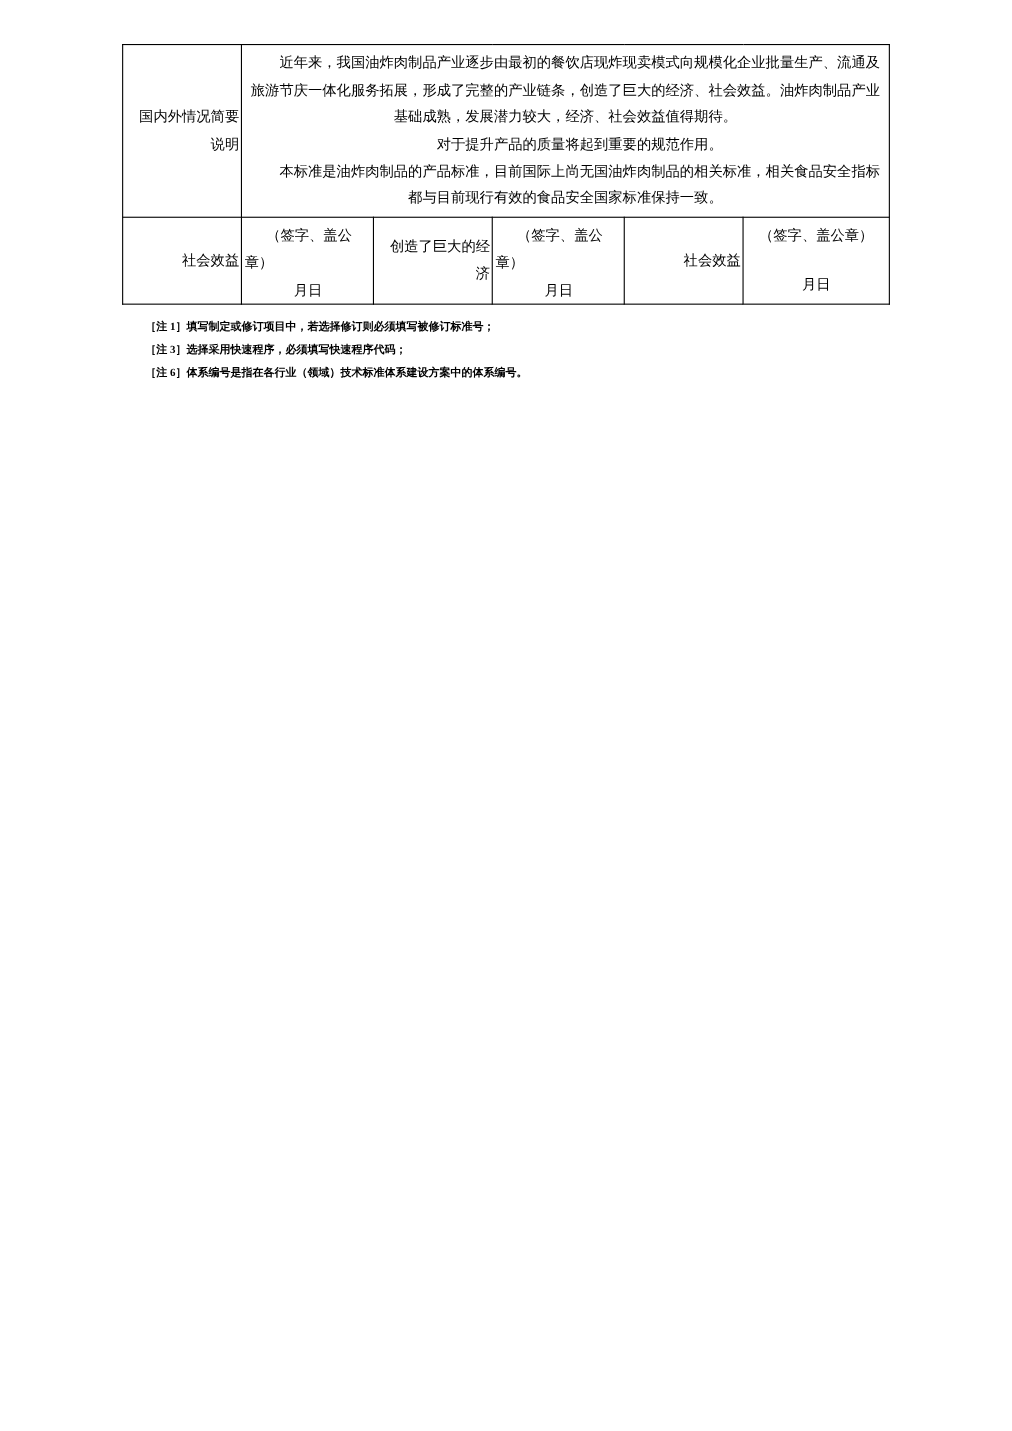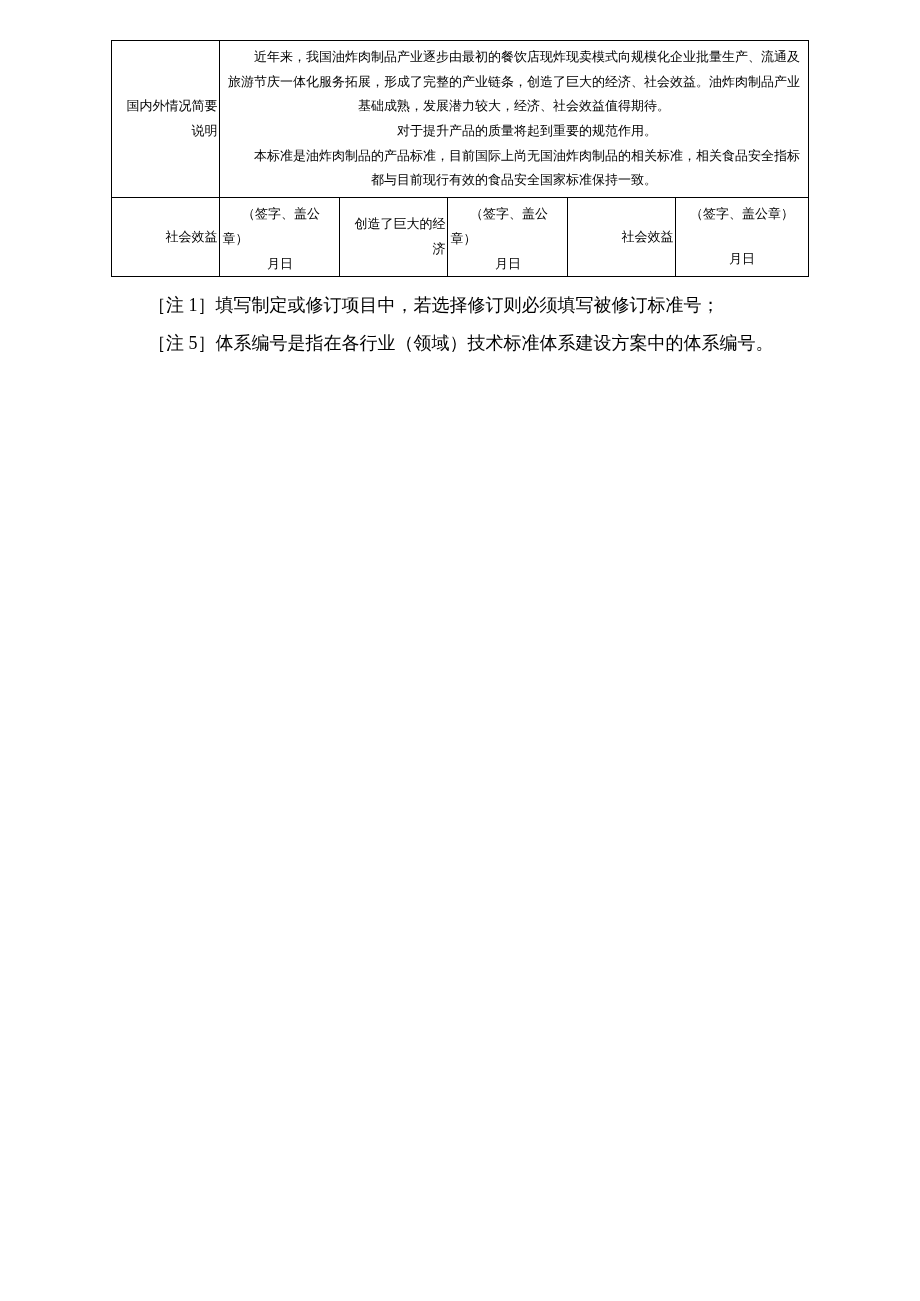--- a/index.html
+++ b/index.html
@@ -65,22 +65,23 @@
       justify-content: space-between;
       height: 70px;
       text-align: center;
     }
     .notes {
       width: 696px;
       margin: 10px auto 0 auto;
     }
     .notes p {
       text-indent: 2em;
-      font-size: 18px;
+      font-size: 10px;
       line-height: 2.1;
+      font-weight: bold;
     }
   </style>
 </head>
 <body>
 
 <div class="page-container">
 
   <table class="main-table">
     <colgroup>
       <col style="width:108px">
@@ -128,16 +129,17 @@
           <div>（签字、盖公章）</div>
           <div>月日</div>
         </div>
       </td>
     </tr>
   </tbody>
     </table>
 
   <div class="notes">
     <p>［注 1］填写制定或修订项目中，若选择修订则必须填写被修订标准号；</p>
-    <p>［注 5］体系编号是指在各行业（领域）技术标准体系建设方案中的体系编号。</p>
+    <p>［注 3］选择采用快速程序，必须填写快速程序代码；</p>
+    <p>［注 6］体系编号是指在各行业（领域）技术标准体系建设方案中的体系编号。</p>
   </div>
 
 </div>
 
 </body></html>

